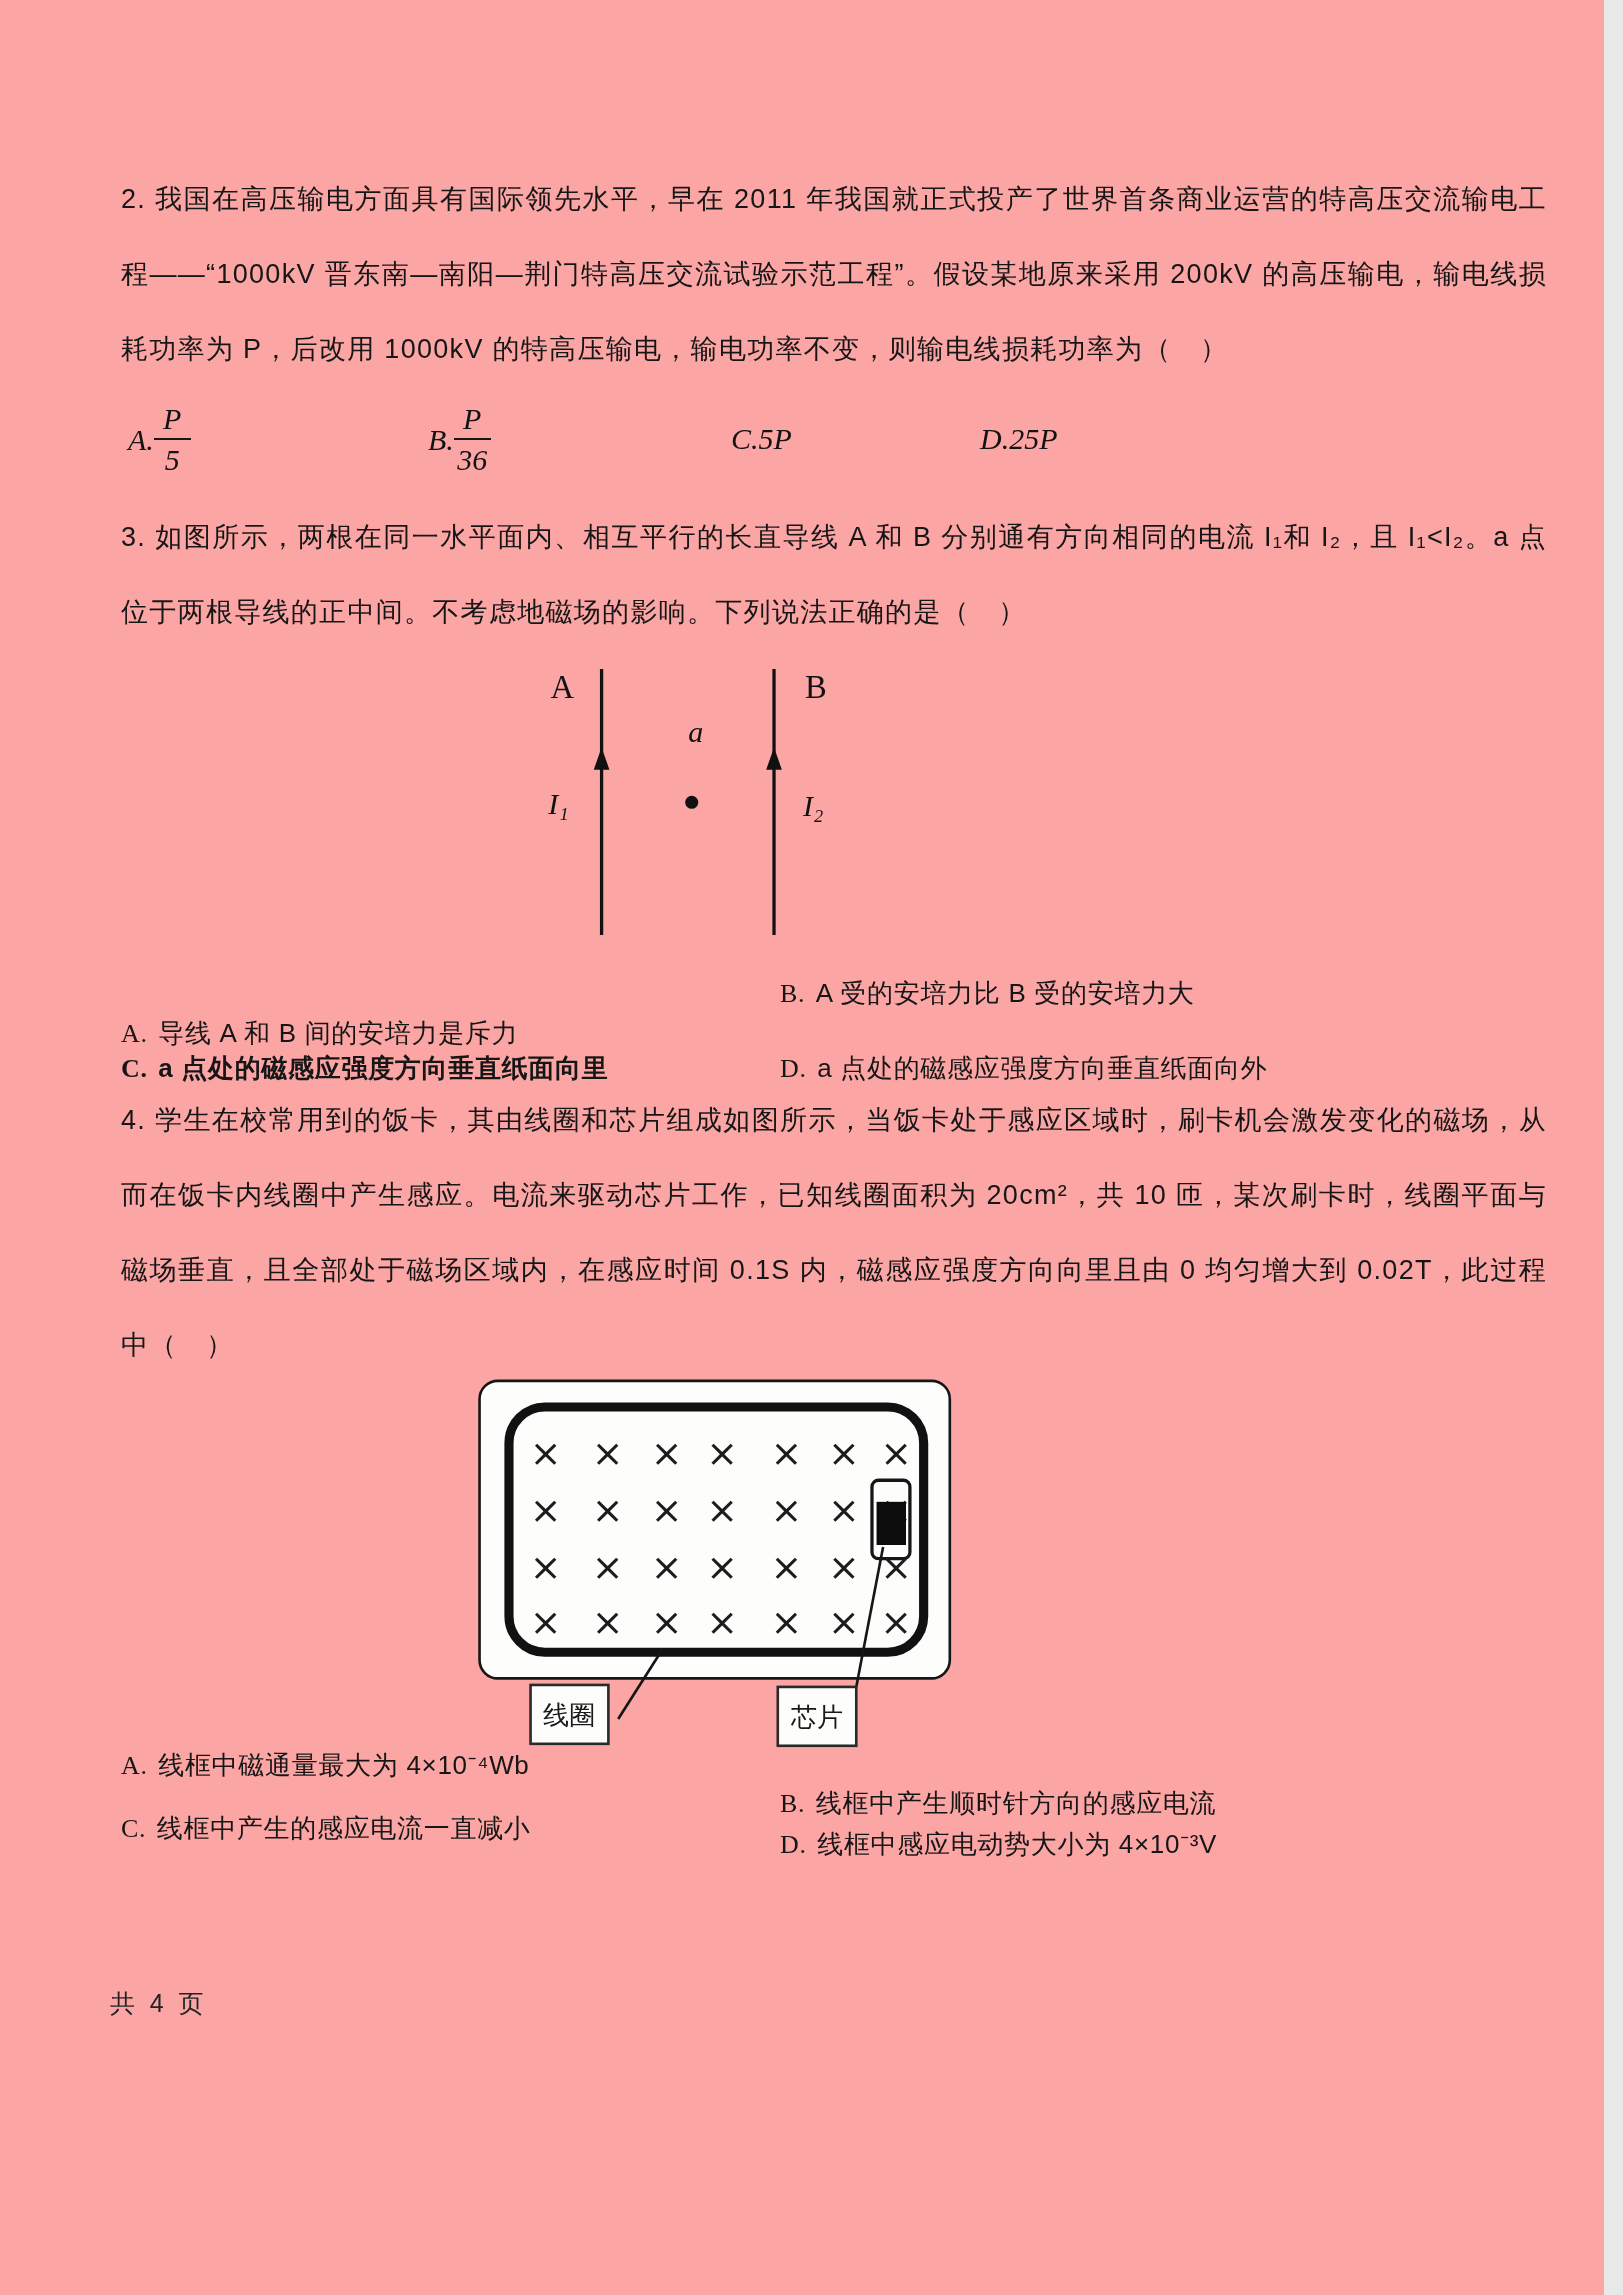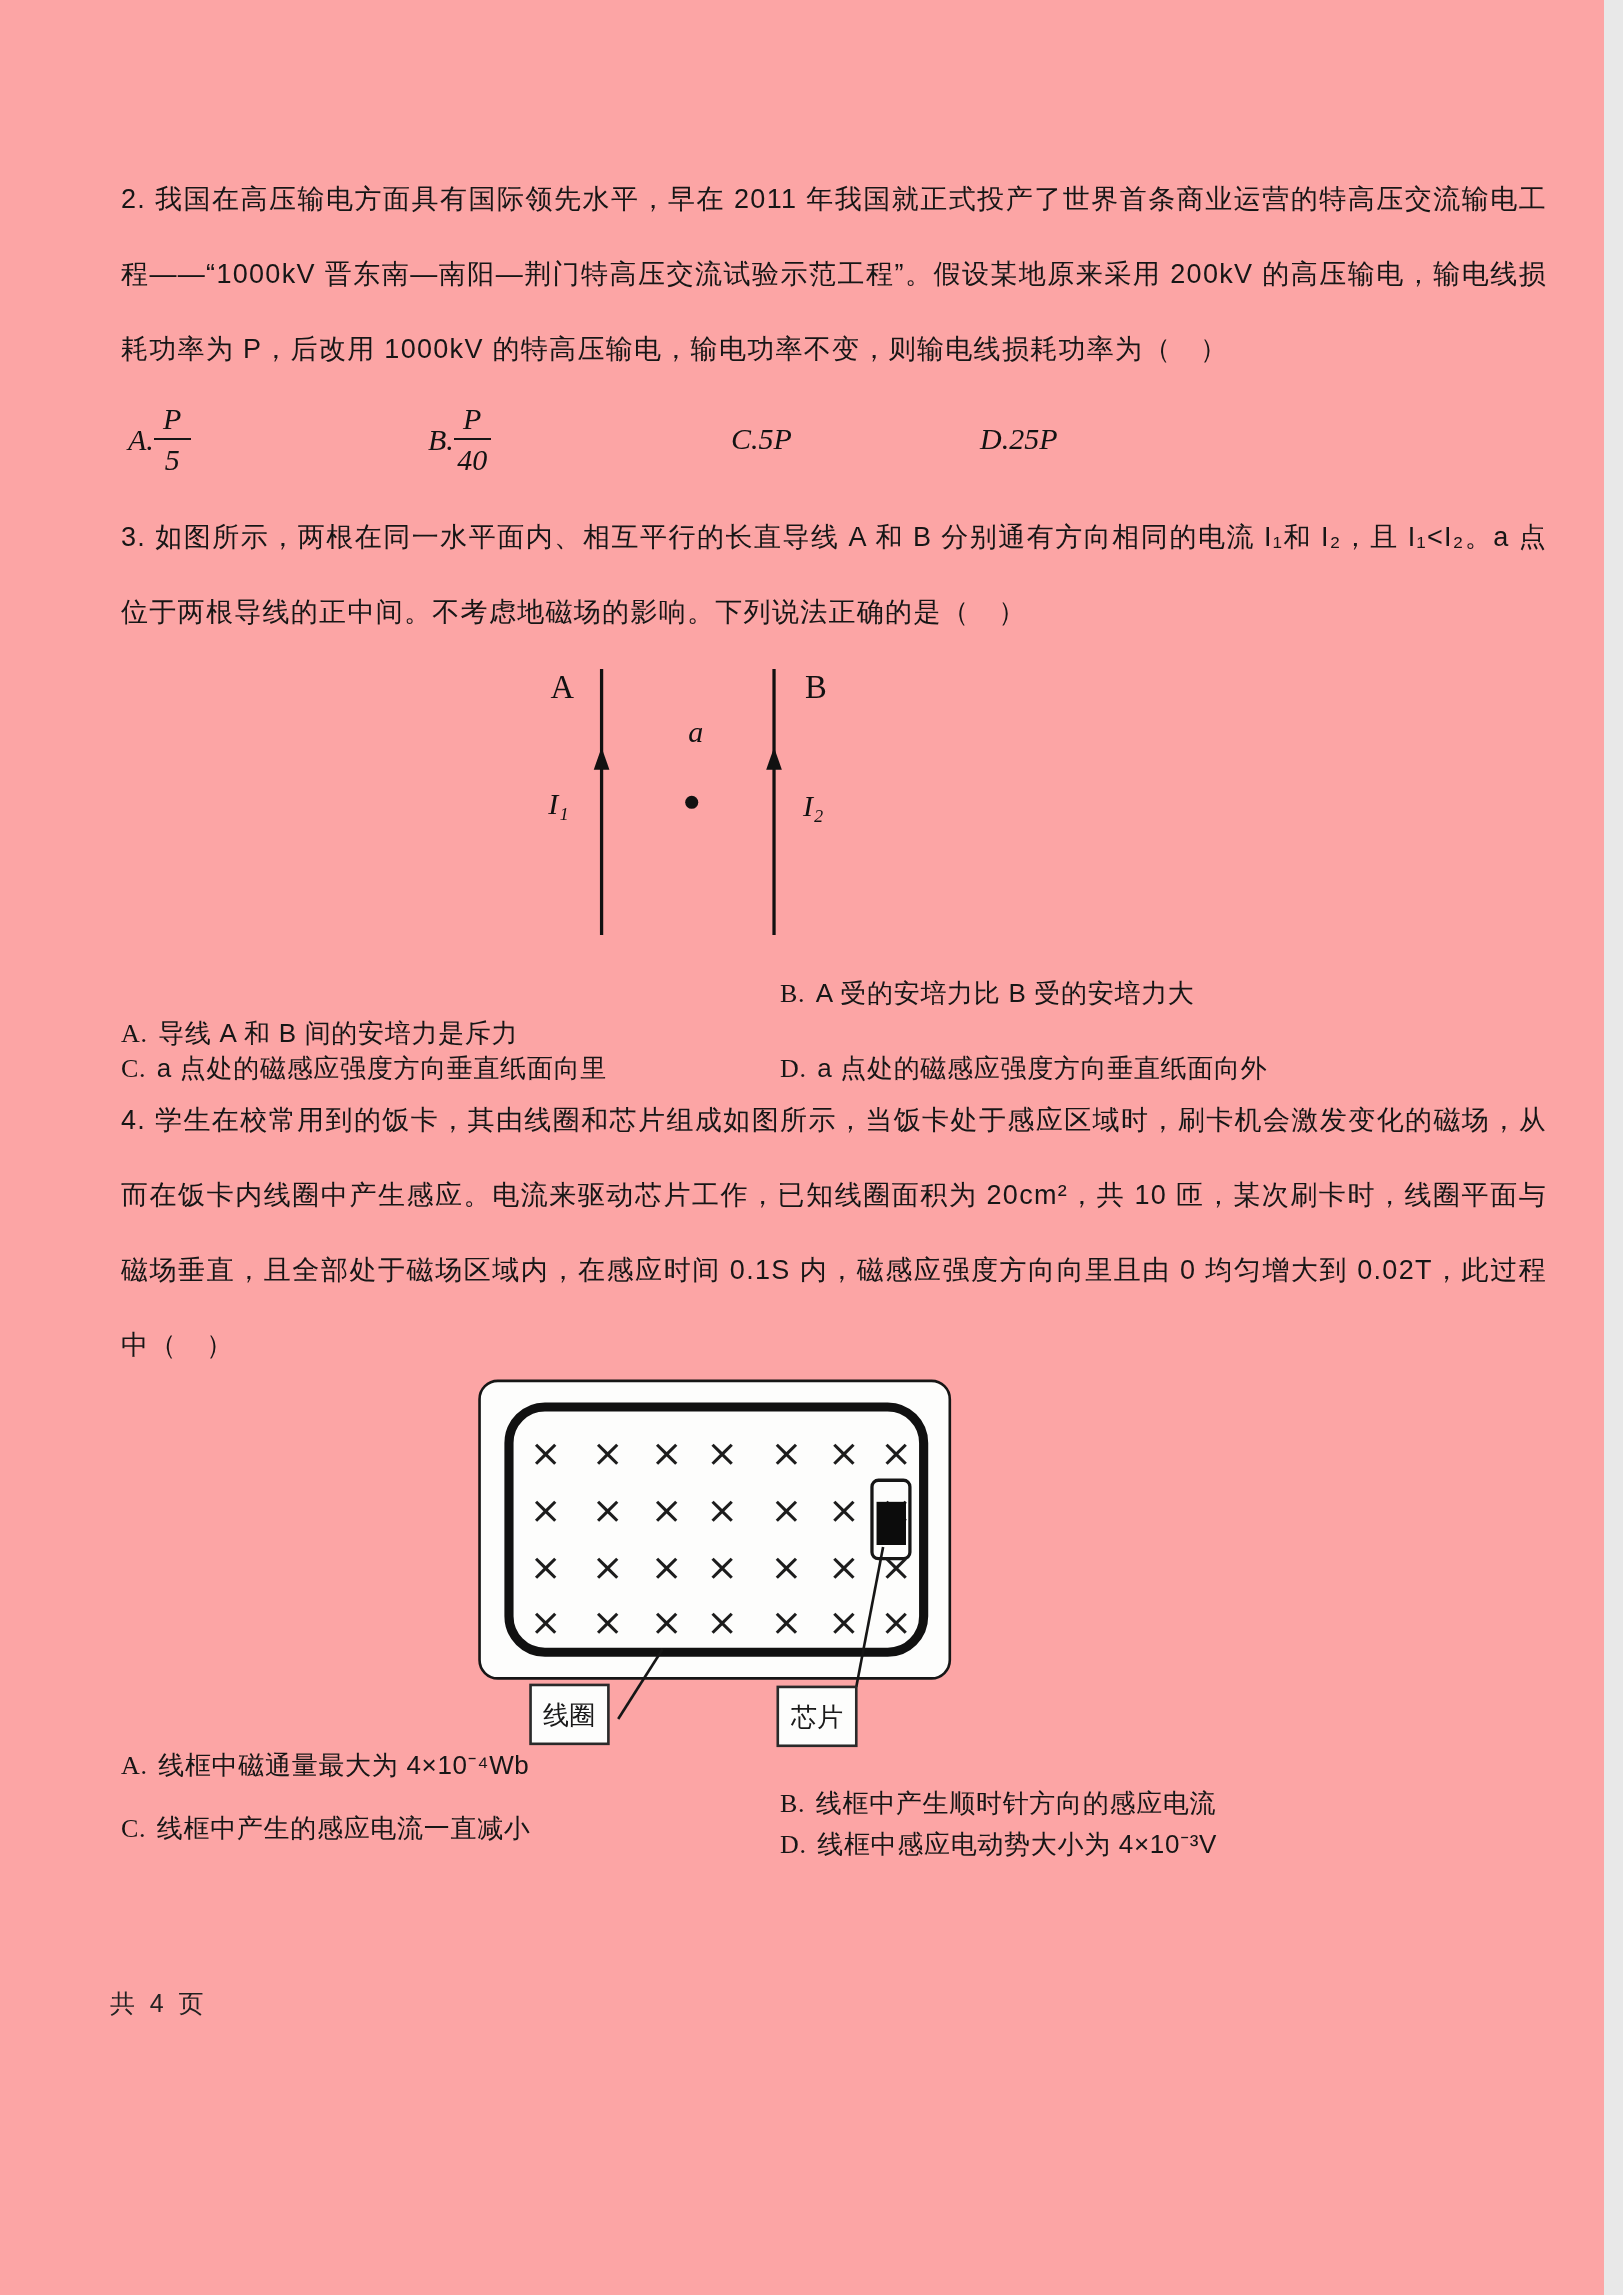--- a/index.html
+++ b/index.html
@@ -70,21 +70,21 @@
     <span>A.</span>
       <span class="frac">
         <span class="num">P</span>
         <span class="den">5</span>
       </span>
   </div>
   <div class="mathopt" style="left:428px; top:387px; height:105px;">
     <span>B.</span>
       <span class="frac">
         <span class="num">P</span>
-        <span class="den">40</span>
+        <span class="den">36</span>
       </span>
   </div>
   <div class="mathopt" style="left:731px; top:422px;">
     <span>C.</span>
       <span>5P</span>
   </div>
   <div class="mathopt" style="left:980px; top:422px;">
     <span>D.</span>
       <span>25P</span>
   </div>
@@ -103,21 +103,21 @@
     <text class="fig-italic" x="39" y="240" text-anchor="middle">I₁</text>
     <text class="fig-italic" x="429" y="243" text-anchor="middle">I₂</text>
   </svg>
 
   <div class="opt" style="left:121px; top:1016px;">
     <span class="lbl">A.</span><span>导线 A 和 B 间的安培力是斥力</span>
   </div>
   <div class="opt" style="left:780px; top:976px;">
     <span class="lbl">B.</span><span>A 受的安培力比 B 受的安培力大</span>
   </div>
-  <div class="opt" style="left:121px; top:1051px;">
+  <div class="opt" style="left:121px; top:1051px;font-weight:bold;">
     <span class="lbl">C.</span><span>a 点处的磁感应强度方向垂直纸面向里</span>
   </div>
   <div class="opt" style="left:780px; top:1051px;">
     <span class="lbl">D.</span><span>a 点处的磁感应强度方向垂直纸面向外</span>
   </div>
 
   <p class="para" style="top:1083px;">4. 学生在校常用到的饭卡，其由线圈和芯片组成如图所示，当饭卡处于感应区域时，刷卡机会激发变化的磁场，从而在饭卡内线圈中产生感应。电流来驱动芯片工作，已知线圈面积为 20cm²，共 10 匝，某次刷卡时，线圈平面与磁场垂直，且全部处于磁场区域内，在感应时间 0.1S 内，磁感应强度方向向里且由 0 均匀增大到 0.02T，此过程中（　）</p>
 
   <svg class="figure" style="left:473px; top:1374px;" width="484" height="393" viewBox="0 0 740 600">
     <rect class="card-outer" x="10" y="10" width="719" height="455" rx="28"></rect>

